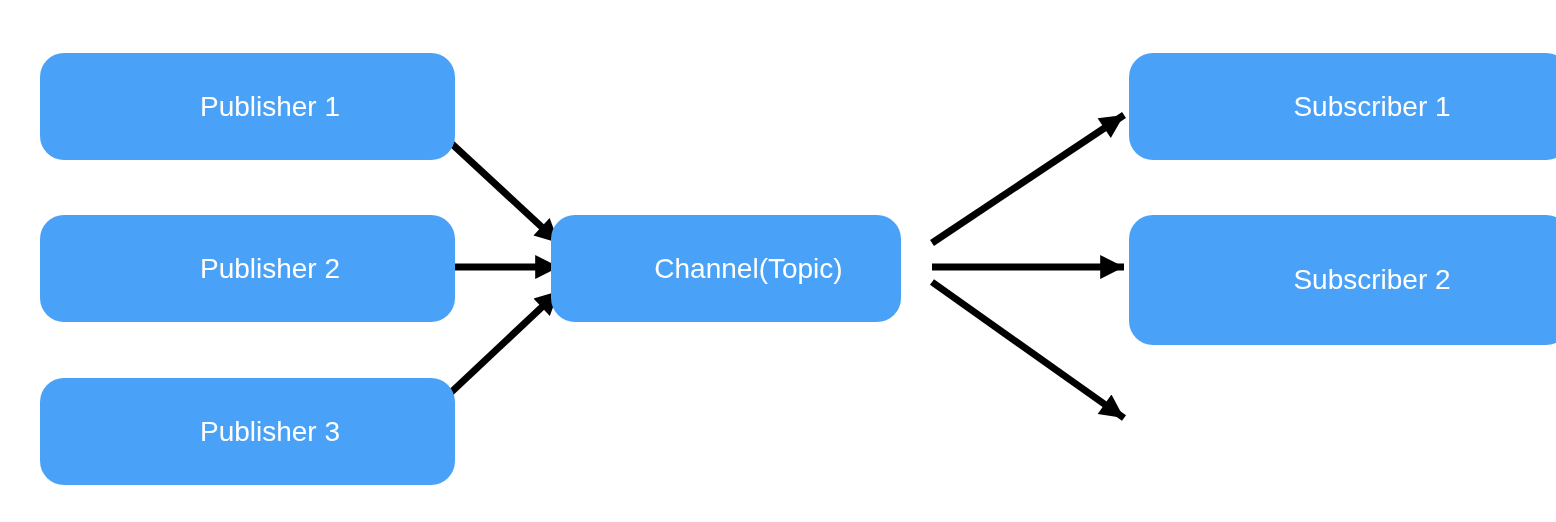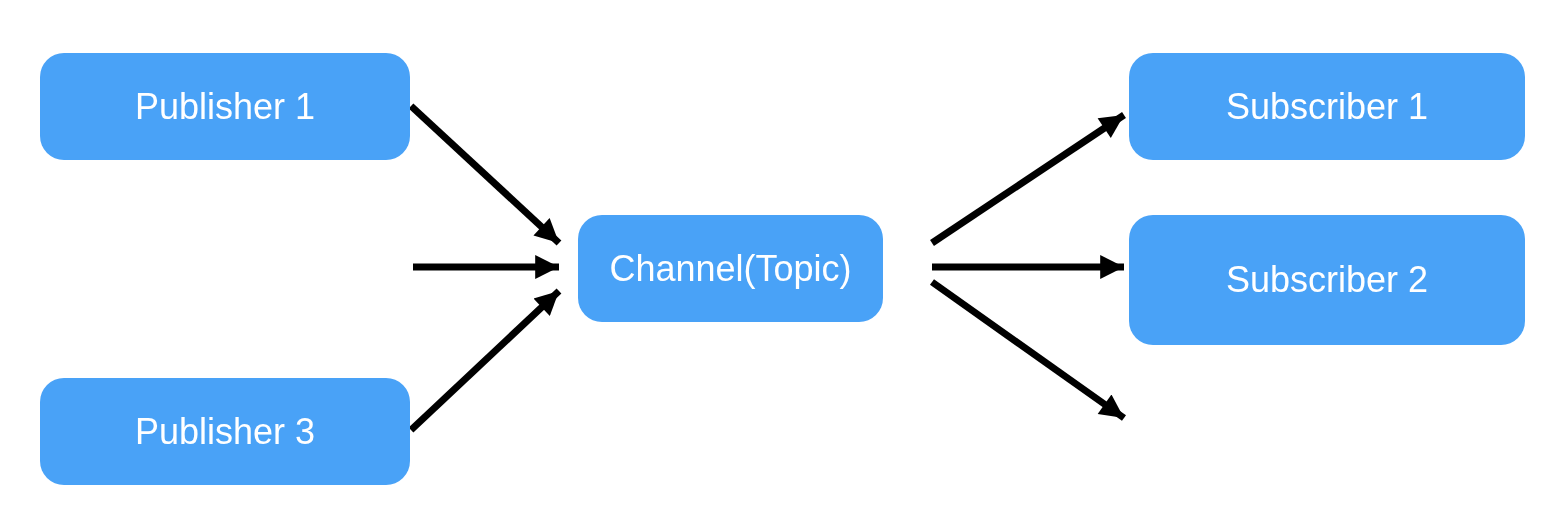--- a/index.html
+++ b/index.html
@@ -23,29 +23,30 @@
     height: 522px;
   }
   .node {
     position: absolute;
     display: flex;
     align-items: center;
     justify-content: center;
     background: #49a2f7;
     border-radius: 24px;
     color: #ffffff;
-    font-size: 36px;
+    font-size: 28px;
     line-height: 1;
     text-align: center;
     user-select: none;
+    padding-left: 45px;
   }
   .node-publisher-1 { left: 40px;   top: 53px;  width: 370px; height: 107px; }
   .node-publisher-2 { left: 40px;   top: 215px; width: 370px; height: 107px; }
   .node-publisher-3 { left: 40px;   top: 378px; width: 370px; height: 107px; }
-  .node-channel     { left: 578px;  top: 215px; width: 305px; height: 107px; }
+  .node-channel     { left: 551px;  top: 215px; width: 305px; height: 107px; }
   .node-subscriber-1 { left: 1129px; top: 53px;  width: 396px; height: 107px; }
   .node-subscriber-2 { left: 1129px; top: 215px; width: 396px; height: 130px; }
   .node-subscriber-3 { left: 1129px; top: 378px; width: 396px; height: 107px; }
   .edge {
     stroke: #000000;
     stroke-width: 7;
     fill: none;
   }
 </style>
 </head>
@@ -64,20 +65,23 @@
     <line class="edge" x1="411" y1="430" x2="559" y2="291" marker-end="url(#arrowhead)"></line>
     <line class="edge" x1="932" y1="243" x2="1124" y2="115" marker-end="url(#arrowhead)"></line>
     <line class="edge" x1="932" y1="267" x2="1124" y2="267" marker-end="url(#arrowhead)"></line>
     <line class="edge" x1="932" y1="282" x2="1124" y2="418" marker-end="url(#arrowhead)"></line>
   </svg>
 
   <div class="node node-publisher-1">
     <span>Publisher 1</span>
   </div>
 
+  <div class="node node-publisher-2">
+    <span>Publisher 2</span>
+  </div>
 
   <div class="node node-publisher-3">
     <span>Publisher 3</span>
   </div>
 
   <div class="node node-channel">
     <span>Channel(Topic)</span>
   </div>
 
   <div class="node node-subscriber-1">

